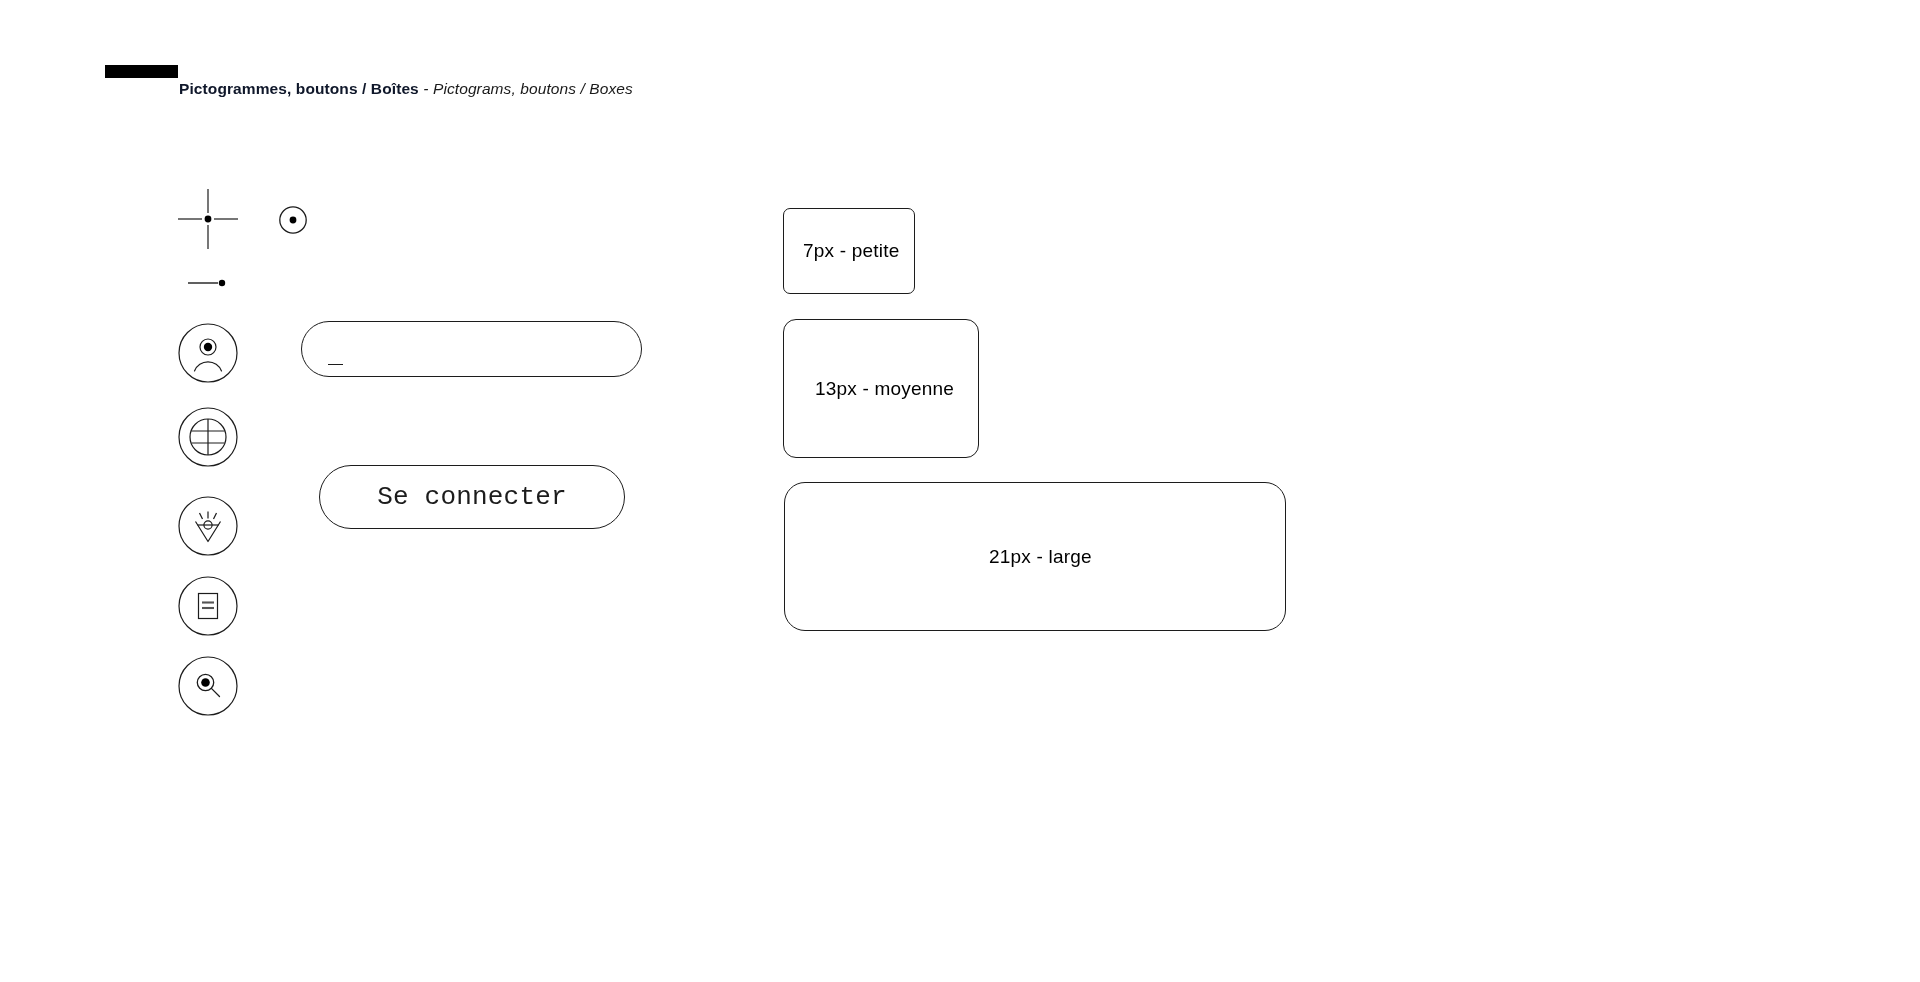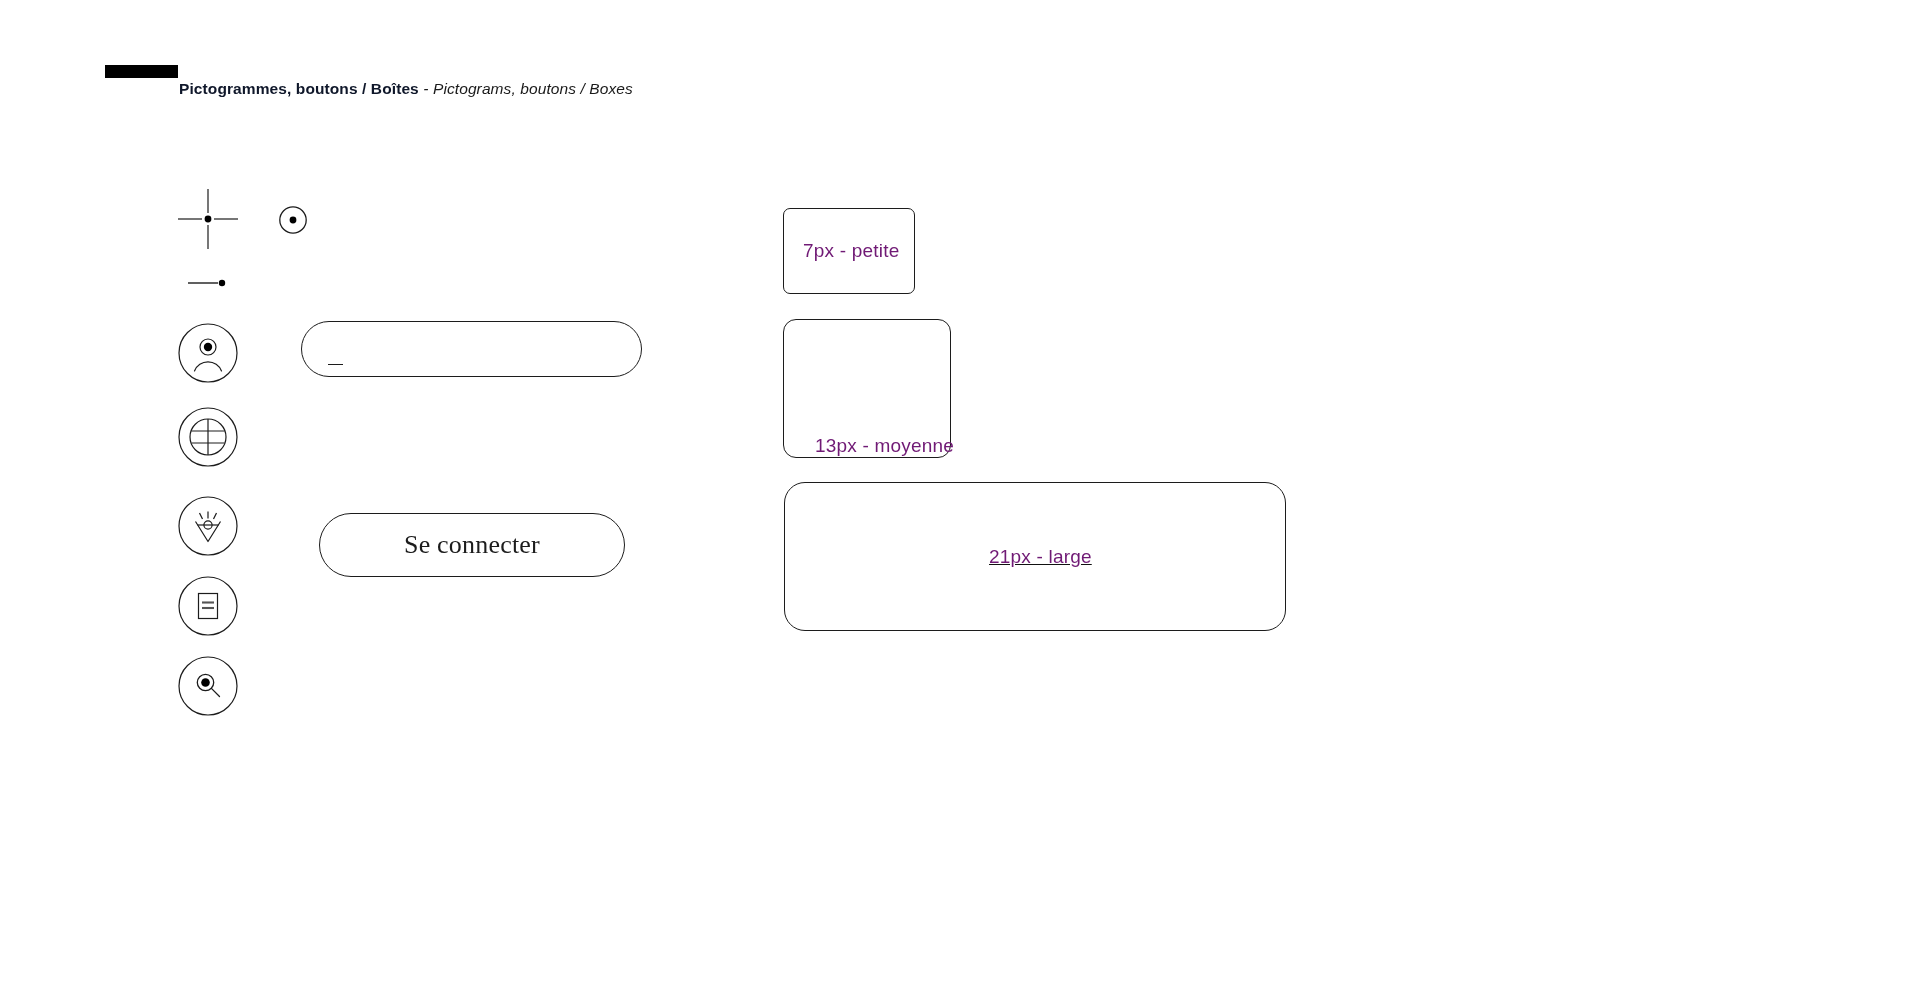--- a/index.html
+++ b/index.html
@@ -95,56 +95,55 @@
     position: absolute;
     left: 319px;
     top: 465px;
     width: 306px;
     height: 64px;
     box-sizing: border-box;
     border: 1px solid #1c1c1c;
     border-radius: 32px;
     background: #ffffff;
     color: #1c1c1c;
-    font-family: Liberation Serif, serif;
+    font-family: Liberation Mono, monospace;
     font-size: 26px;
     font-weight: 300;
     letter-spacing: 0.2px;
     display: flex;
     align-items: center;
     justify-content: center;
     cursor: pointer;
     padding: 0;
-    margin-top: 48px;
   }
 
   
   .radius-box {
     position: absolute;
     box-sizing: border-box;
     border: 1px solid #1c1c1c;
     background: #ffffff;
     display: flex;
     align-items: center;
   }
   .radius-box .label {
     font-size: 19px;
     font-weight: 400;
-    color: #701a75;
+    color: #000000;
     letter-spacing: 0.2px;
     white-space: nowrap;
   }
 
   .box-small  { left: 783px;  top: 208px; width: 132px; height: 86px;  border-radius: 7px;  }
   .box-small  .label  { padding-left: 19px; }
 
-  .box-medium { left: 783px;  top: 319px; width: 168px; height: 139px; border-radius: 13px; align-items: flex-end; }
+  .box-medium { left: 783px;  top: 319px; width: 196px; height: 139px; border-radius: 13px; }
   .box-medium .label  { padding-left: 31px; }
 
-  .box-large  { left: 784px;  top: 482px; width: 502px; height: 149px; border-radius: 21px; text-decoration: underline; }
+  .box-large  { left: 784px;  top: 482px; width: 502px; height: 149px; border-radius: 21px; }
   .box-large  .label  { padding-left: 204px; }
 </style>
 </head>
 <body>
 
 <div class="canvas">
 
   <div class="header-rule"></div>
 
   <div class="header-title">

